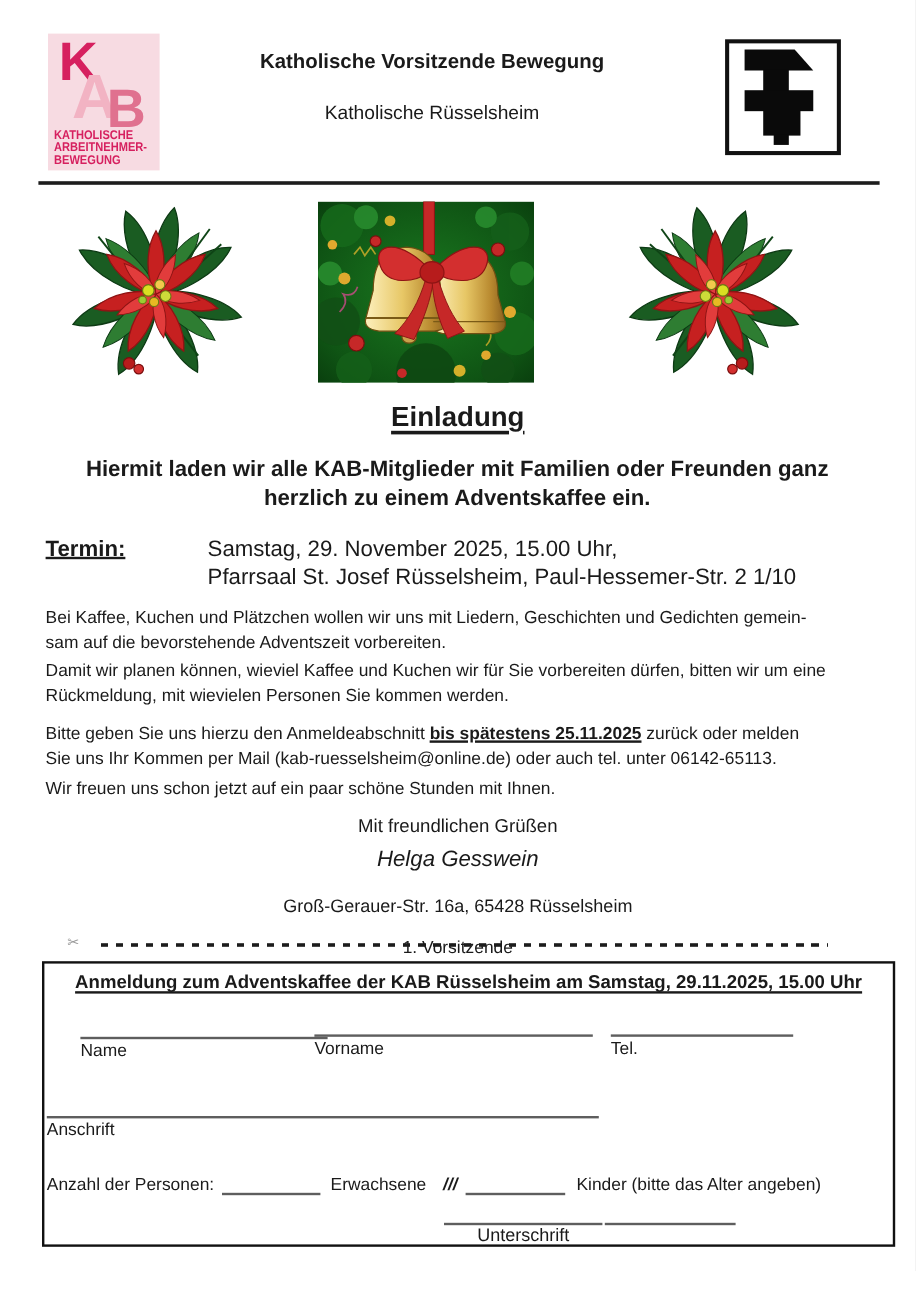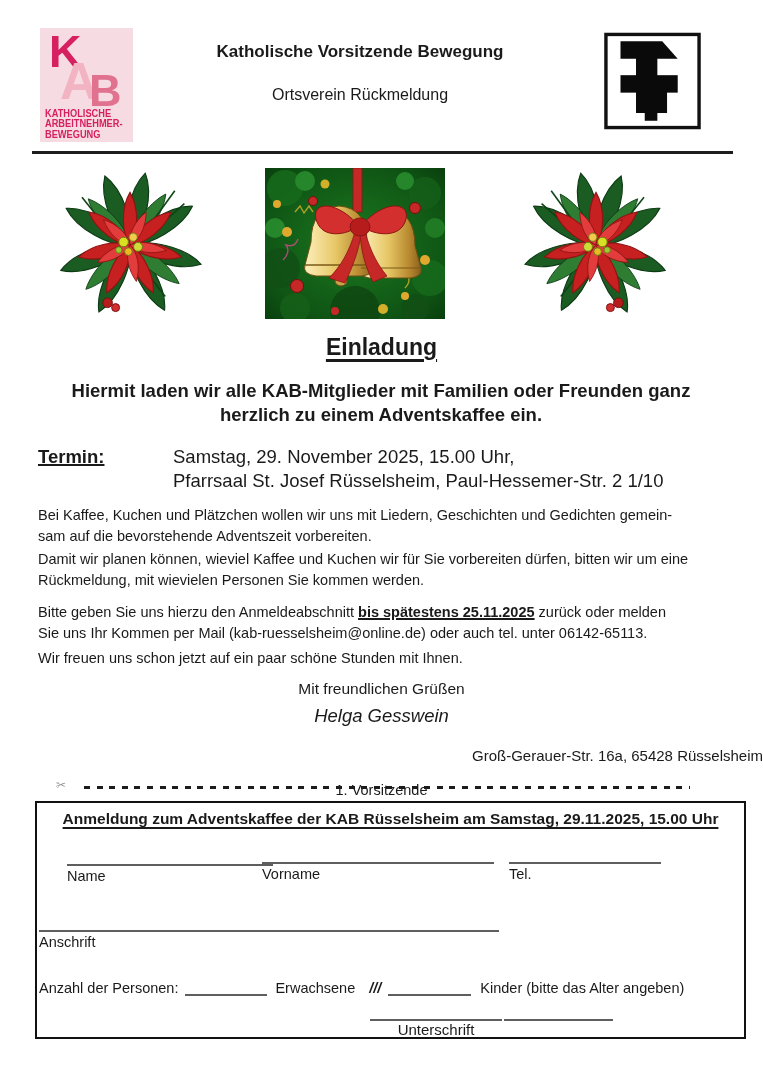--- a/index.html
+++ b/index.html
@@ -36,21 +36,21 @@
   .p1{top:505px;}
   .p2{top:549px;}
   .p3{top:602px;white-space:normal;}
   .p3 .pre3{white-space:pre-line;}
   .p4{top:648px;}
   .deadline{font-weight:bold;text-decoration:underline;text-decoration-thickness:2px;}
   .closing{position:absolute;left:0;width:763px;text-align:center;}
   .salutation{top:680px;font-size:15.5px;}
   .signer{top:705px;font-size:18.5px;font-style:italic;}
   .signer-role{top:738px;font-size:14.5px;margin-top:44px;}
-  .signer-addr{top:747px;font-size:15px;text-align:right;}
+  .signer-addr{top:747px;font-size:15px;}
   
   .scissors{position:absolute;left:56px;top:778px;font-size:12px;color:#979797;}
   .cutline{position:absolute;left:84px;top:786px;width:606px;height:3px;
     background:repeating-linear-gradient(90deg,#1c1c1c 0 6px,transparent 6px 12.6px);}
   
   .form-box{position:absolute;left:35px;top:801px;width:687px;height:234px;border:2.5px solid #111;padding-left:20px;}
   .form-title{position:absolute;left:0;top:7px;width:100%;text-align:center;font-weight:bold;font-size:15.5px;text-decoration:underline;text-decoration-thickness:2px;text-underline-offset:3px;}
   .wline{border-bottom:2px solid #5e5e5e;height:16px;}
   .f-label{font-size:14.5px;margin-top:2px;}
   .field{position:absolute;}
@@ -79,21 +79,21 @@
     <span class="kab-letter kab-a">A</span>
     <span class="kab-letter kab-b">B</span>
     <div class="kab-caption">
       <div>KATHOLISCHE</div>
       <div>ARBEITNEHMER-</div>
       <div>BEWEGUNG</div>
     </div>
   </div>
 
   <div class="org-name">Katholische Vorsitzende Bewegung</div>
-  <div class="org-local">Ortsverein Rückmeldung</div>
+  <div class="org-local">Katholische Rüsselsheim</div>
 
   <div class="cross-logo">
     <svg viewBox="0 0 100 100" width="97" height="98">
       <rect x="2" y="2" width="96" height="96" fill="#ffffff" stroke="#111" stroke-width="3.5"></rect>
       <g fill="#0a0a0a">
         <polygon points="17,9 60,9 76,27 17,27"></polygon>
         <rect x="33" y="26" width="22" height="20"></rect>
         <rect x="17" y="44" width="59" height="18"></rect>
         <rect x="33" y="61" width="32" height="22"></rect>
         <rect x="42" y="82" width="13" height="9"></rect>

